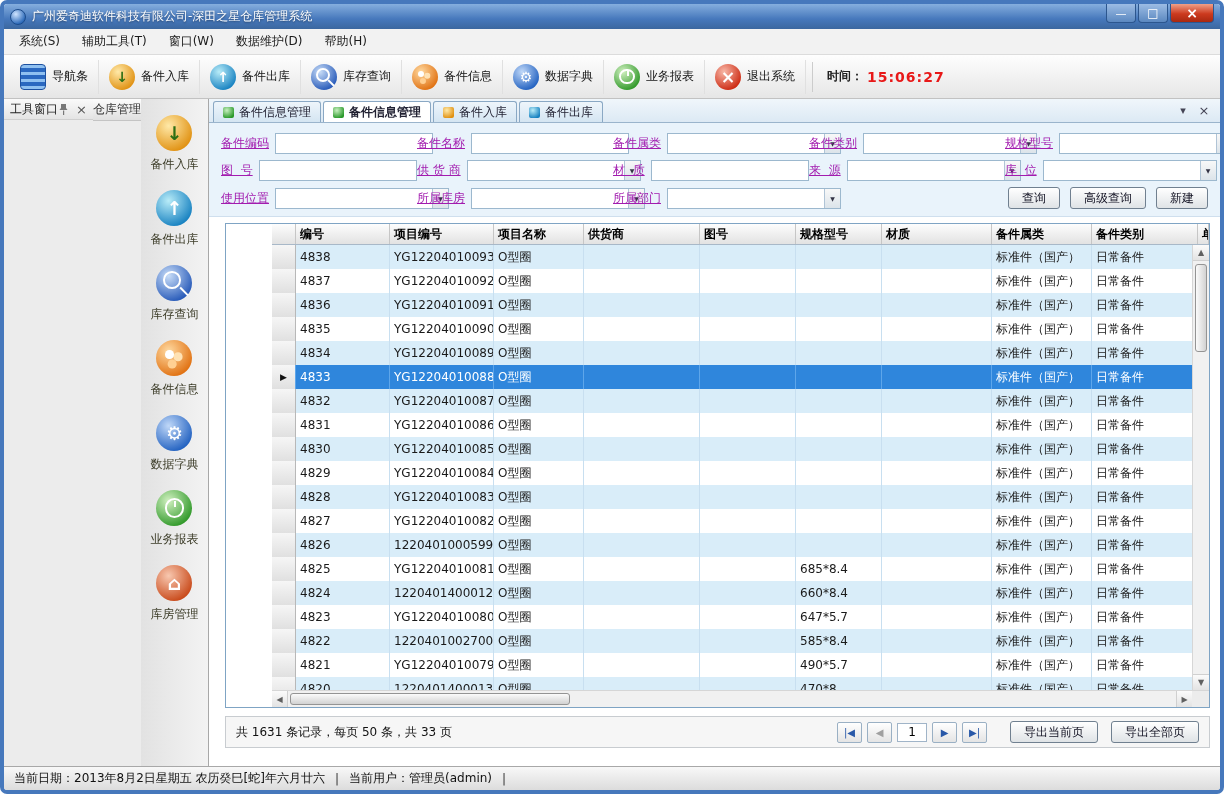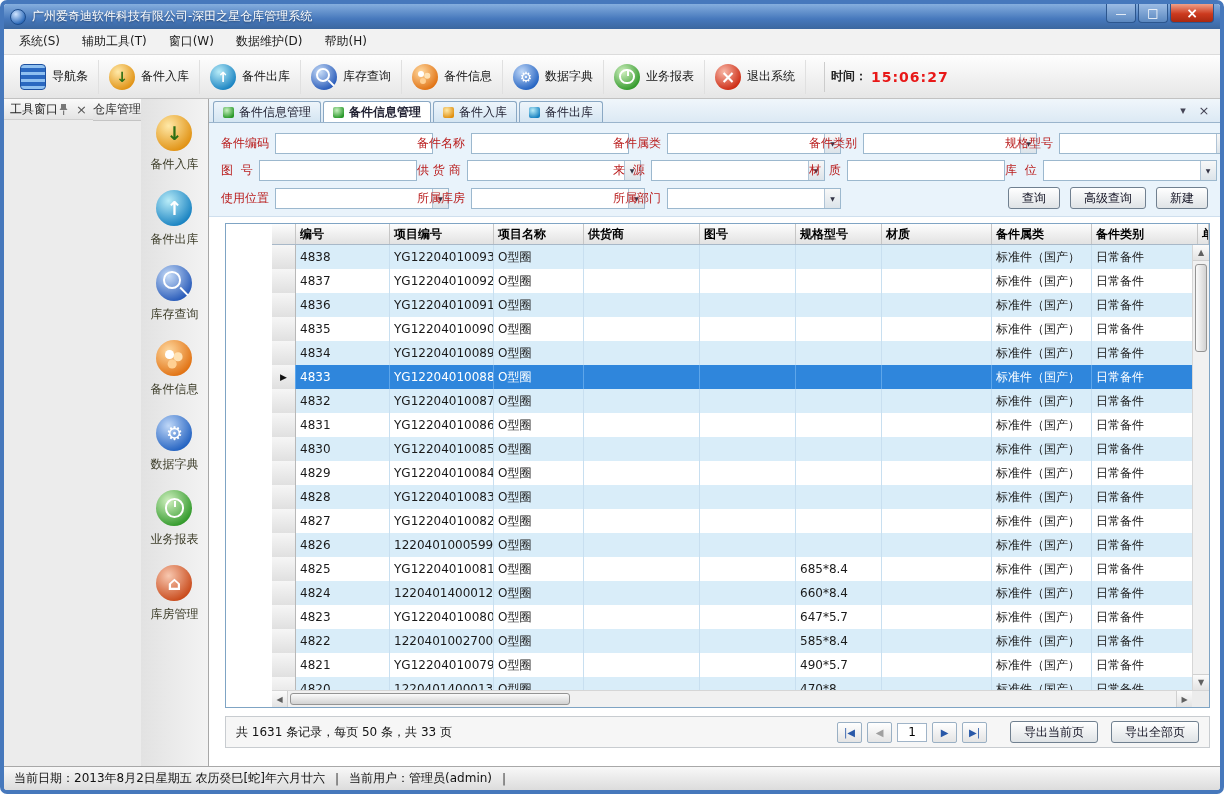--- a/index.html
+++ b/index.html
@@ -29,21 +29,21 @@
   .menubar { flex:none; height:26px; background:#f2f2f2; border-bottom:1px solid #dcdcdc;
     display:flex; align-items:center; padding:0 4px; }
   .menu-item { padding:16px 11px; color:#1a1a1a; cursor:pointer; }
 
   
   .toolbar { flex:none; height:44px; display:flex; align-items:center; padding:0 6px;
     background:linear-gradient(#fefefe,#e6e6e6); border-bottom:1px solid #c2c2c2; }
   .tb-item { display:flex; align-items:center; gap:6px; padding:0 10px; height:34px;
     border-right:1px solid #e0e0e0; cursor:pointer; }
   .tb-label { color:#141414; }
-  .tb-time { display:flex; align-items:center; gap:4px; padding-left:6px; margin-left:18px;
+  .tb-time { display:flex; align-items:center; gap:4px; padding-left:14px; margin-left:6px;
     border-left:1px solid #cccccc; height:30px; }
   .time-label { font-weight:bold; color:#222; }
   .time-value { color:#e81818; font-weight:bold; font-size:14px; letter-spacing:1px; }
 
   
   .icon { display:inline-flex; align-items:center; justify-content:center; border-radius:50%;
     color:#fff; position:relative; flex:none; }
   .toolbar .icon { width:26px; height:26px; font-size:14px; }
   .sb-item .icon { width:36px; height:36px; font-size:19px; }
   .tab .icon { width:11px; height:11px; font-size:0; border-radius:2px; }
@@ -104,21 +104,21 @@
   .ts-btn { width:16px; height:15px; display:flex; align-items:center; justify-content:center;
     color:#445; cursor:pointer; }
   .ts-btn.chev::before { content:"▾"; font-size:11px; }
   .ts-btn.x::before { content:"×"; font-size:13px; }
 
   
   .search-panel { flex:none; padding:10px 12px 7px; display:flex; flex-direction:column; gap:6px;
     background:#e9f3fb; border-bottom:1px solid #cfdfee; }
   .form-row { display:flex; align-items:center; }
   .field { width:196px; flex:none; display:flex; align-items:center; }
-  .flabel { width:58px; text-align:right; margin-right:6px; color:#b91c1c; white-space:pre; }
+  .flabel { width:58px; text-align:right; margin-right:6px; color:#a21caf; white-space:pre;text-decoration:underline; }
   .fctl { flex:1; height:21px; border:1px solid #9cb8ce; background:#fff; display:flex; margin-right:10px; }
   .fctl input { flex:1; min-width:0; border:0; outline:0; padding:0 3px; font-size:12px;
     font-family:inherit; background:transparent; }
   .dd { display:none; width:16px; flex:none; border-left:1px solid #b0c4d6; cursor:pointer;
     background:linear-gradient(#f8f8f8,#dce4ea); align-items:center; justify-content:center; }
   .dd::before { content:"▼"; font-size:6px; color:#334; }
   .field.ctl-select .dd { display:flex; }
   .form-buttons { margin-left:auto; display:flex; gap:10px; }
   .btn { height:22px; padding:0 13px; font-size:12px; border:1px solid #708090; border-radius:3px;
     background:linear-gradient(#ffffff,#dfe3e6); color:#112; cursor:pointer; }
@@ -367,32 +367,32 @@
 
               </span>
             </div>
             <div class="field idx-1 ctl-select">
               <span class="flabel">供 货 商</span>
               <span class="fctl">
                 <input style="">
                 <span class="dd"></span>
               </span>
             </div>
+            <div class="field idx-2 ctl-input">
+              <span class="flabel">材  质</span>
+              <span class="fctl">
+                <input style="">
+
+              </span>
+            </div>
             <div class="field idx-3 ctl-select">
               <span class="flabel">来  源</span>
               <span class="fctl">
                 <input style="">
                 <span class="dd"></span>
-              </span>
-            </div>
-            <div class="field idx-2 ctl-input">
-              <span class="flabel">材  质</span>
-              <span class="fctl">
-                <input style="">
-
               </span>
             </div>
             <div class="field idx-4 ctl-select">
               <span class="flabel">库  位</span>
               <span class="fctl">
                 <input style="">
                 <span class="dd"></span>
               </span>
             </div>
         </div>

